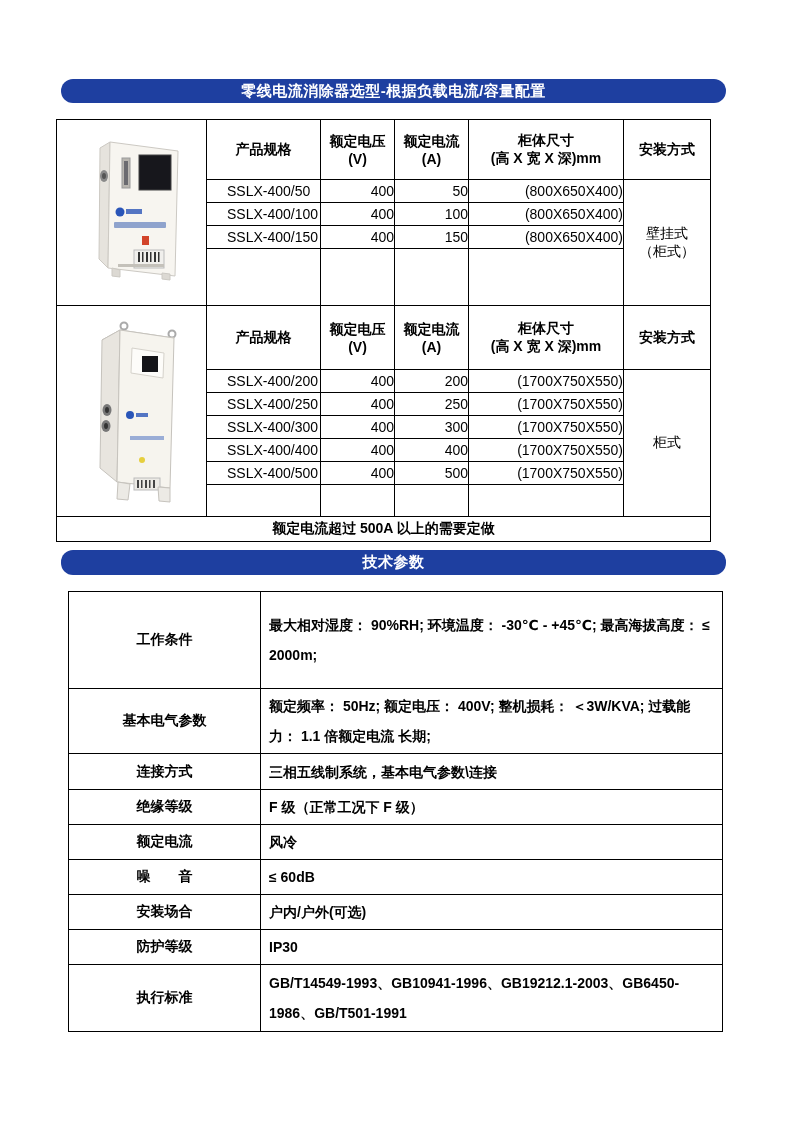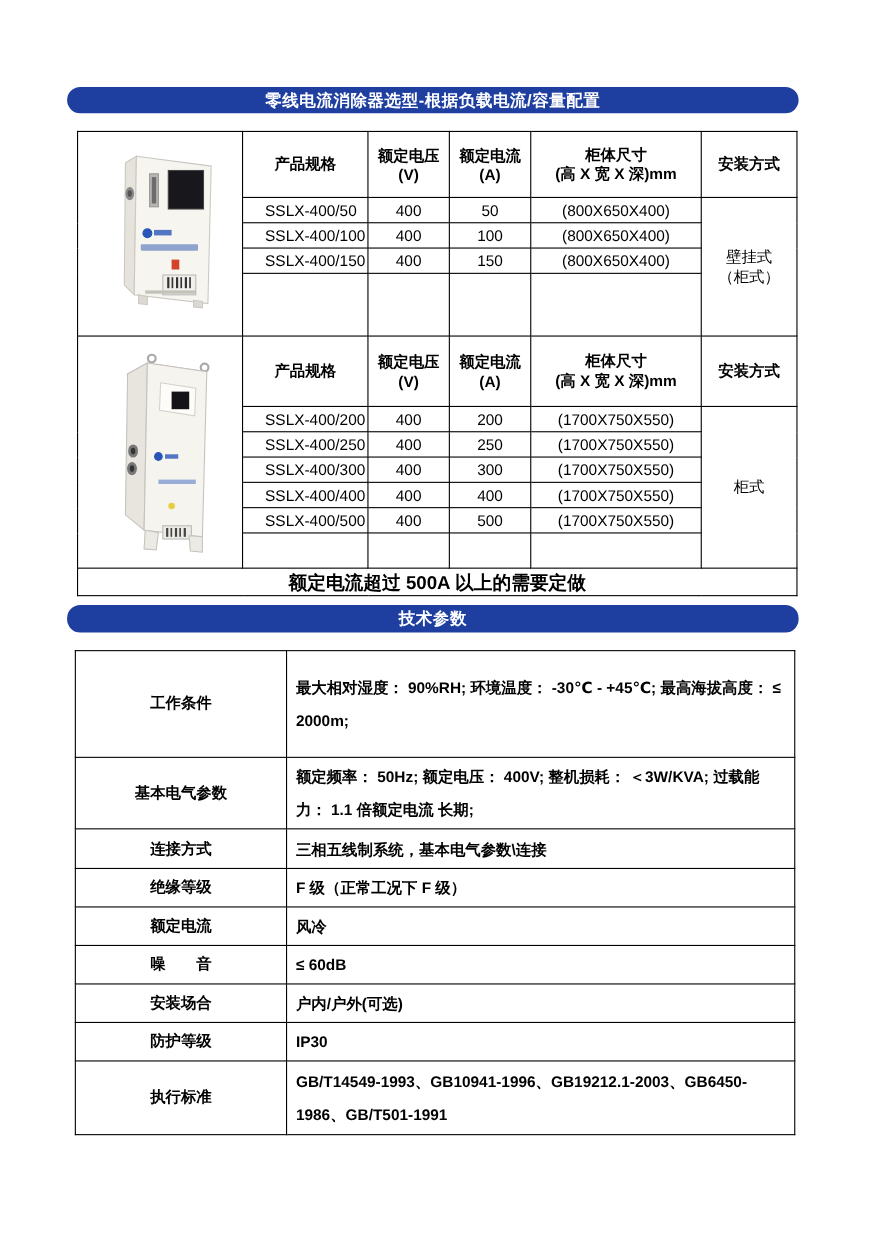--- a/index.html
+++ b/index.html
@@ -27,35 +27,35 @@
     align-items: center;
     justify-content: center;
     letter-spacing: 0.5px;
   }
   .banner.one { top: 79px; height: 24px; }
   .banner.two { top: 550px; height: 25px; }
 
   table { border-collapse: collapse; table-layout: fixed; }
   td, th { border: 1px solid var(--border-c); overflow: hidden; }
 
-  .spec-table { position: absolute; left: 70px; top: 119px; width: 654px; font-size: 14px; }
+  .spec-table { position: absolute; left: 56px; top: 119px; width: 654px; font-size: 14px; }
   .spec-table th { font-weight: bold; text-align: center; vertical-align: middle; font-size: 14px; }
   .spec-table td { vertical-align: middle; }
   .prewrap { white-space: pre-line; }
   .h60 { height: 60px; }
   .h64 { height: 64px; }
   .h23 { height: 23px; }
   .h57 { height: 57px; }
   .h32 { height: 32px; }
   .h25 { height: 25px; }
   .img-cell { text-align: center; vertical-align: middle; background: #fff; }
   .model-cell { text-align: left; padding-left: 20px; font-size: 14px; }
-  .num-cell, .size-cell { text-align: center; margin-top: 44px; }
+  .num-cell, .size-cell { text-align: right; margin-top: 44px; }
   .install-cell { text-align: center; vertical-align: middle; font-size: 14px; }
-  .footnote-cell { text-align: center; font-weight: bold; font-size: 17px; }
+  .footnote-cell { text-align: center; font-weight: bold; font-size: 14px; }
 
   .tech-table { position: absolute; left: 68px; top: 591px; width: 654px; font-size: 14px; }
   .tech-table td { vertical-align: middle; font-weight: bold; }
   .tech-label { text-align: center; font-size: 14px; }
   .tech-value { text-align: left; padding: 2px 8px; line-height: 30px; }
   .th97 { height: 97px; }
   .th61 { height: 61px; }
   .th36 { height: 36px; }
   .th31 { height: 31px; }
   .th33 { height: 33px; }

